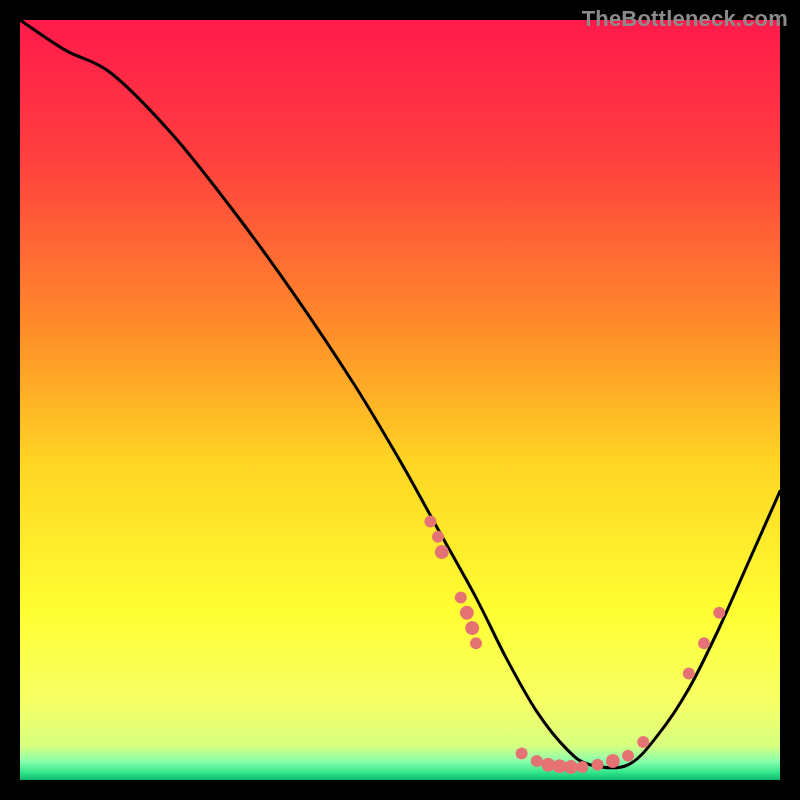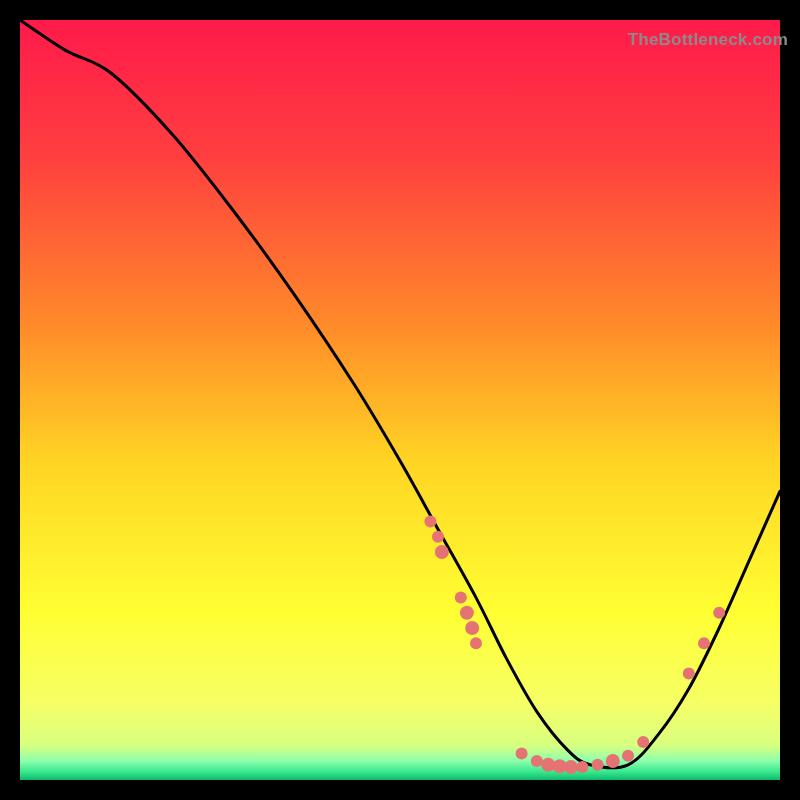--- a/index.html
+++ b/index.html
@@ -23,25 +23,24 @@
     left: 0;
     top: 0;
     width: 760px;
     height: 760px;
   }
   .watermark {
     position: absolute;
     top: 6px;
     right: 12px;
     font-family: Arial, Helvetica, sans-serif;
-    font-size: 17px;
+    font-size: 22px;
     font-weight: 600;
     color: #8b8b8b;
     letter-spacing: 0.2px;
-    margin-top: 24px;
   }
 </style>
 </head>
 <body>
 
 <div class="frame">
   <svg class="plot" viewBox="0 0 760 760">
     <defs>
       <linearGradient id="bg-grad" x1="0" y1="0" x2="0" y2="1">
           <stop offset="0%" stop-color="#ff1a4b"></stop>

